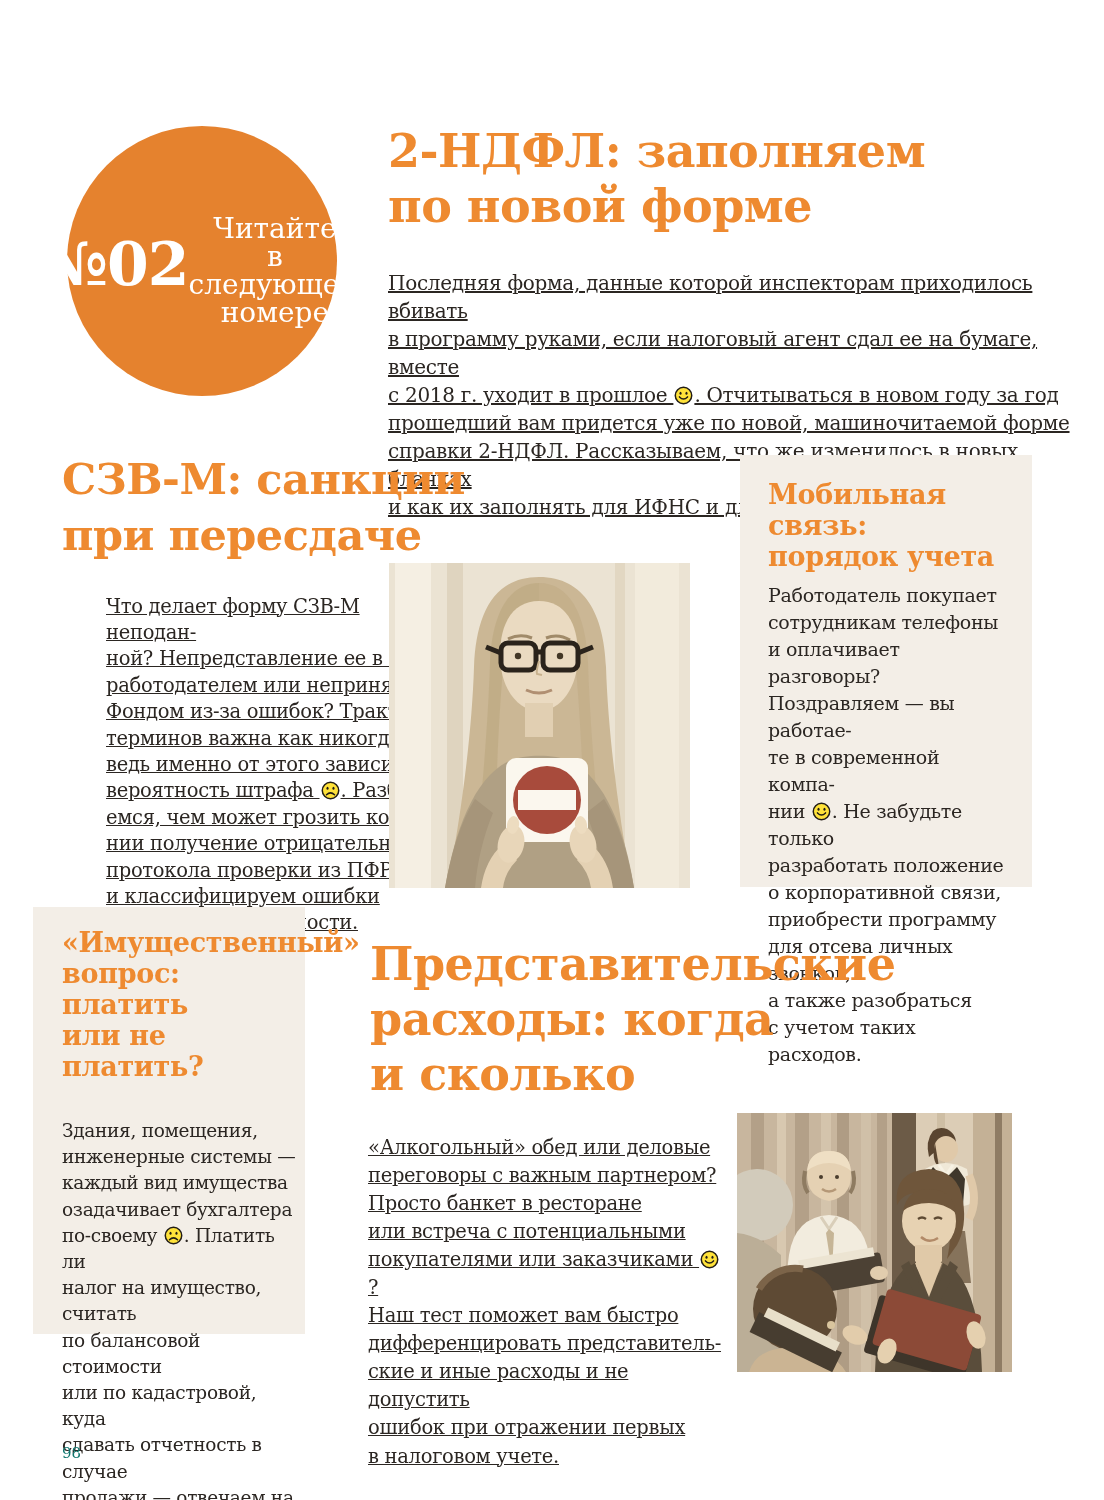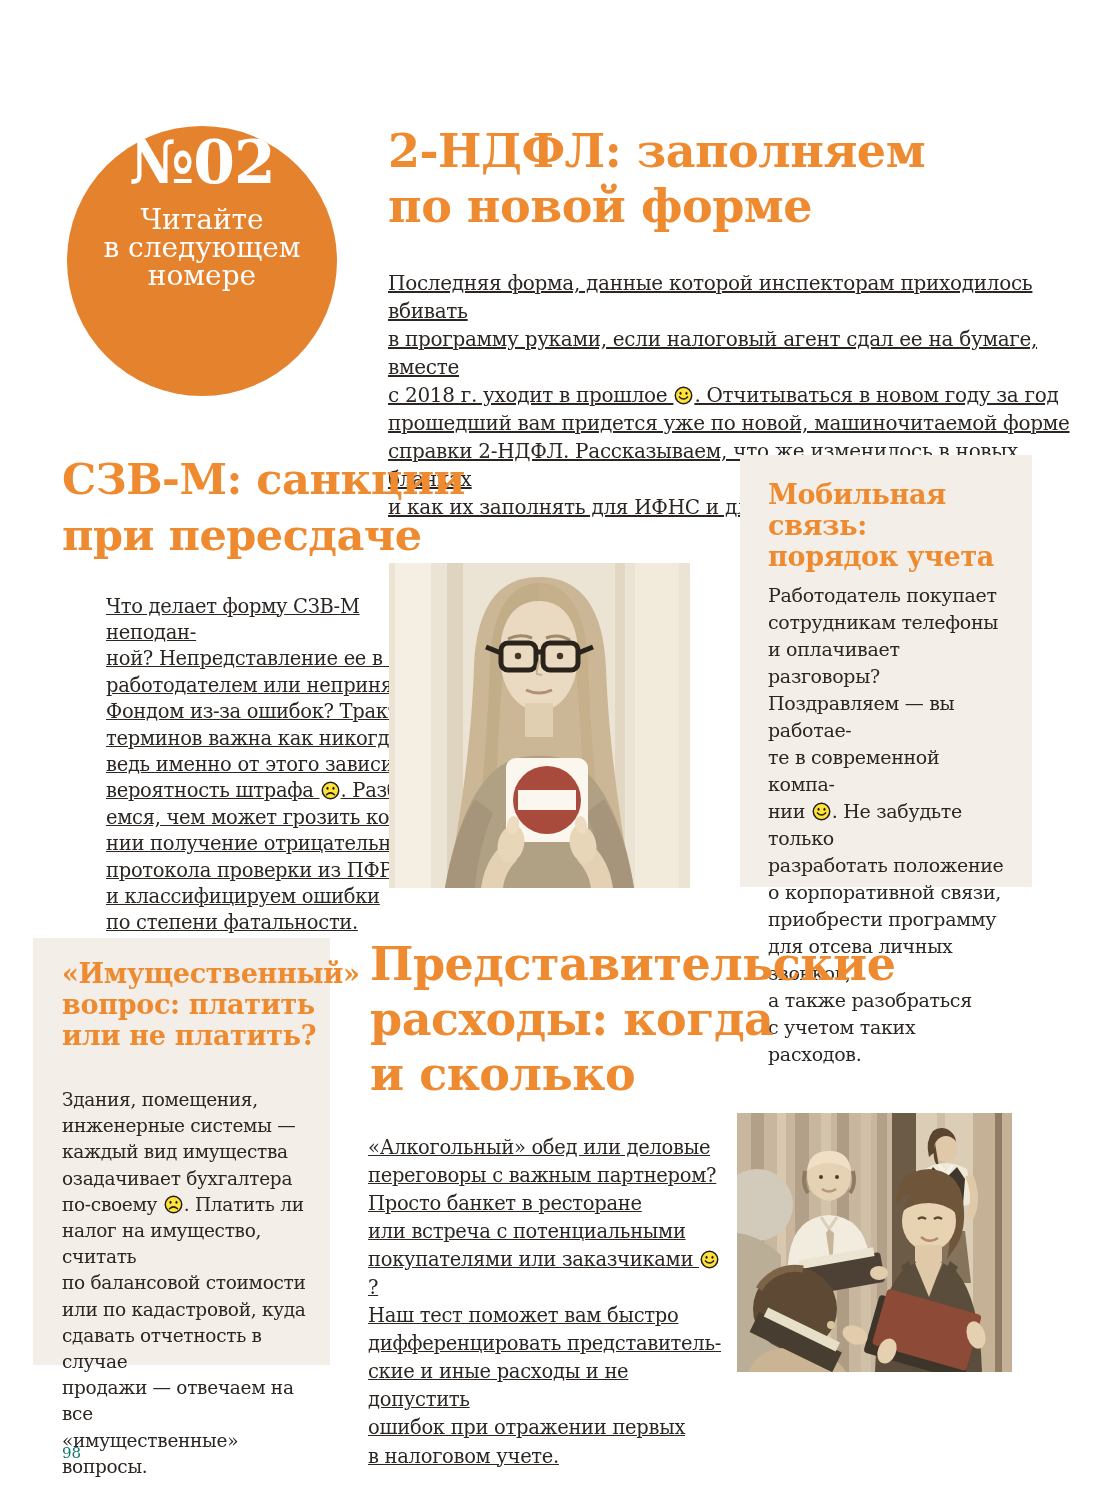--- a/index.html
+++ b/index.html
@@ -10,40 +10,40 @@
   .page{
     position:relative;width:1104px;height:1500px;margin:0 auto;
     background:var(--page-bg);overflow:hidden;
     font-family:"DejaVu Serif","Liberation Serif",serif;color:var(--text);
   }
   .abs{position:absolute;}
   .pre{white-space:pre-line;}
   
   .issue-circle{
     left:67px;top:126px;width:270px;height:270px;border-radius:50%;
-    background:var(--accent-deep);color:#fff;display:flex;flex-direction:column;
-    align-items:center;text-align:center;padding-top:6px;box-sizing:border-box;
+    background:var(--accent-deep);color:#fff;display:flex;flex-direction:row;
+    align-items:center;justify-content:center;text-align:center;padding-top:6px;box-sizing:border-box;
   }
   .issue-num{font-size:60px;font-weight:bold;line-height:1;letter-spacing:-1px;}
   .issue-caption{margin-top:14px;font-size:28px;font-weight:normal;line-height:28px;}
   
   .h-big{font-weight:bold;color:var(--accent);letter-spacing:-0.5px;margin:0;}
   .h1a{left:388px;top:124px;font-size:46px;line-height:55px;}
   .h2a{left:62px;top:451px;font-size:43px;line-height:56px;}
   .h2b{left:370px;top:937px;font-size:46px;line-height:55px;}
   .h3box{font-size:27px;line-height:31px;font-weight:bold;color:var(--accent);margin:0;letter-spacing:-0.3px;}
   
   .body-txt{letter-spacing:-0.3px;text-decoration:underline;}
   .t-ndfl{left:388px;top:249px;width:700px;font-size:20px;line-height:28px;}
   .t-szv{left:62px;top:574px;width:345px;font-size:19.5px;line-height:26.4px;margin-left:44px;}
   .t-rep{left:368px;top:1114px;width:356px;font-size:19.5px;line-height:28.1px;}
   
   .box{background:var(--box-bg);box-sizing:border-box;}
   .box-mobile{left:740px;top:455px;width:292px;height:432px;padding:24px 24px 0 28px;}
-  .box-property{left:33px;top:938px;width:297px;height:427px;padding:20px 8px 0 29px;}
+  .box-property{left:33px;top:907px;width:272px;height:427px;padding:20px 8px 0 29px;}
   .box-body{margin-top:10px;font-size:19px;line-height:27px;letter-spacing:-0.3px;}
   .box-property .box-body{font-size:18.5px;line-height:26.2px;margin-top:9px;}
   
   .smiley{display:inline-block;width:21px;height:21px;vertical-align:-4px;}
   .smiley svg{display:block;width:100%;height:100%;}
   
   .photo{overflow:hidden;}
   .photo svg{display:block;width:100%;height:100%;}
   .photo-stop{left:389px;top:563px;width:301px;height:325px;}
   .photo-rest{left:737px;top:1113px;width:275px;height:259px;}

